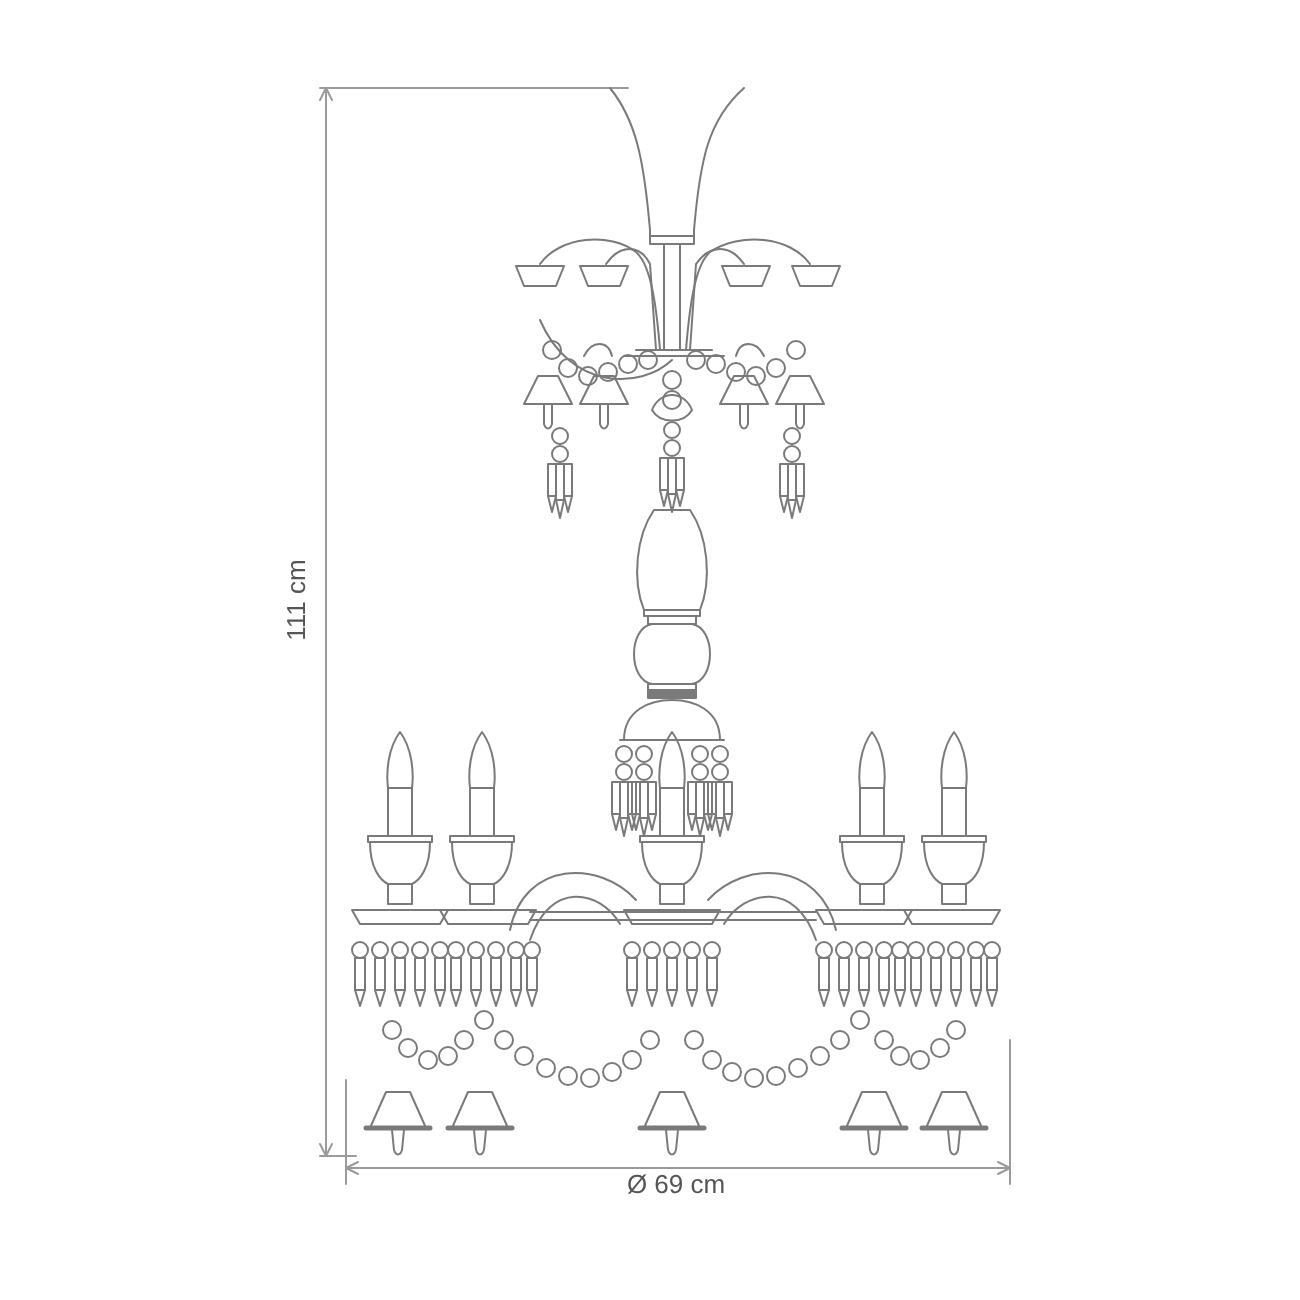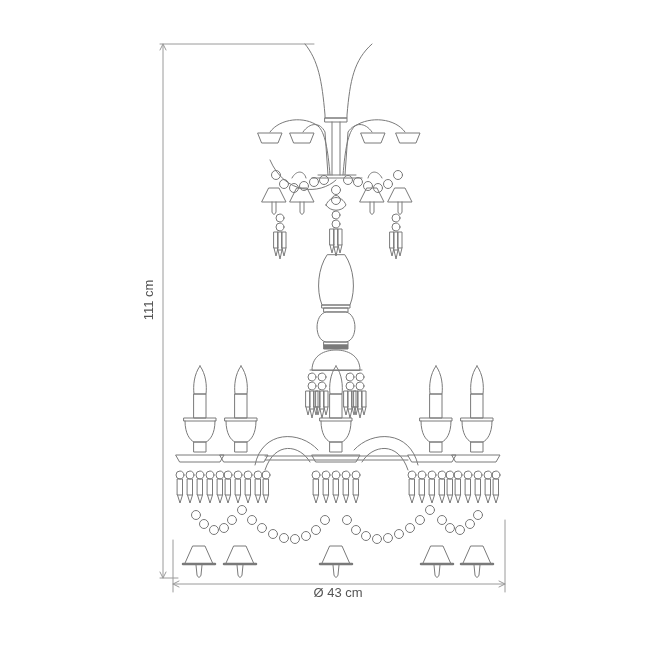--- a/index.html
+++ b/index.html
@@ -228,14 +228,14 @@
   <g>
     <use href="#bell" x="199" y="558"></use>
     <use href="#bell" x="240" y="558"></use>
     <use href="#bell" x="336" y="558"></use>
     <use href="#bell" x="437" y="558"></use>
     <use href="#bell" x="477" y="558"></use>
   </g>
 </svg>
 
 <div id="height-label" class="dim-label">111 cm</div>
-<div id="width-label" class="dim-label">Ø 43 cm</div>
+<div id="width-label" class="dim-label">Ø 69 cm</div>
 </div>
 
 </body></html>

